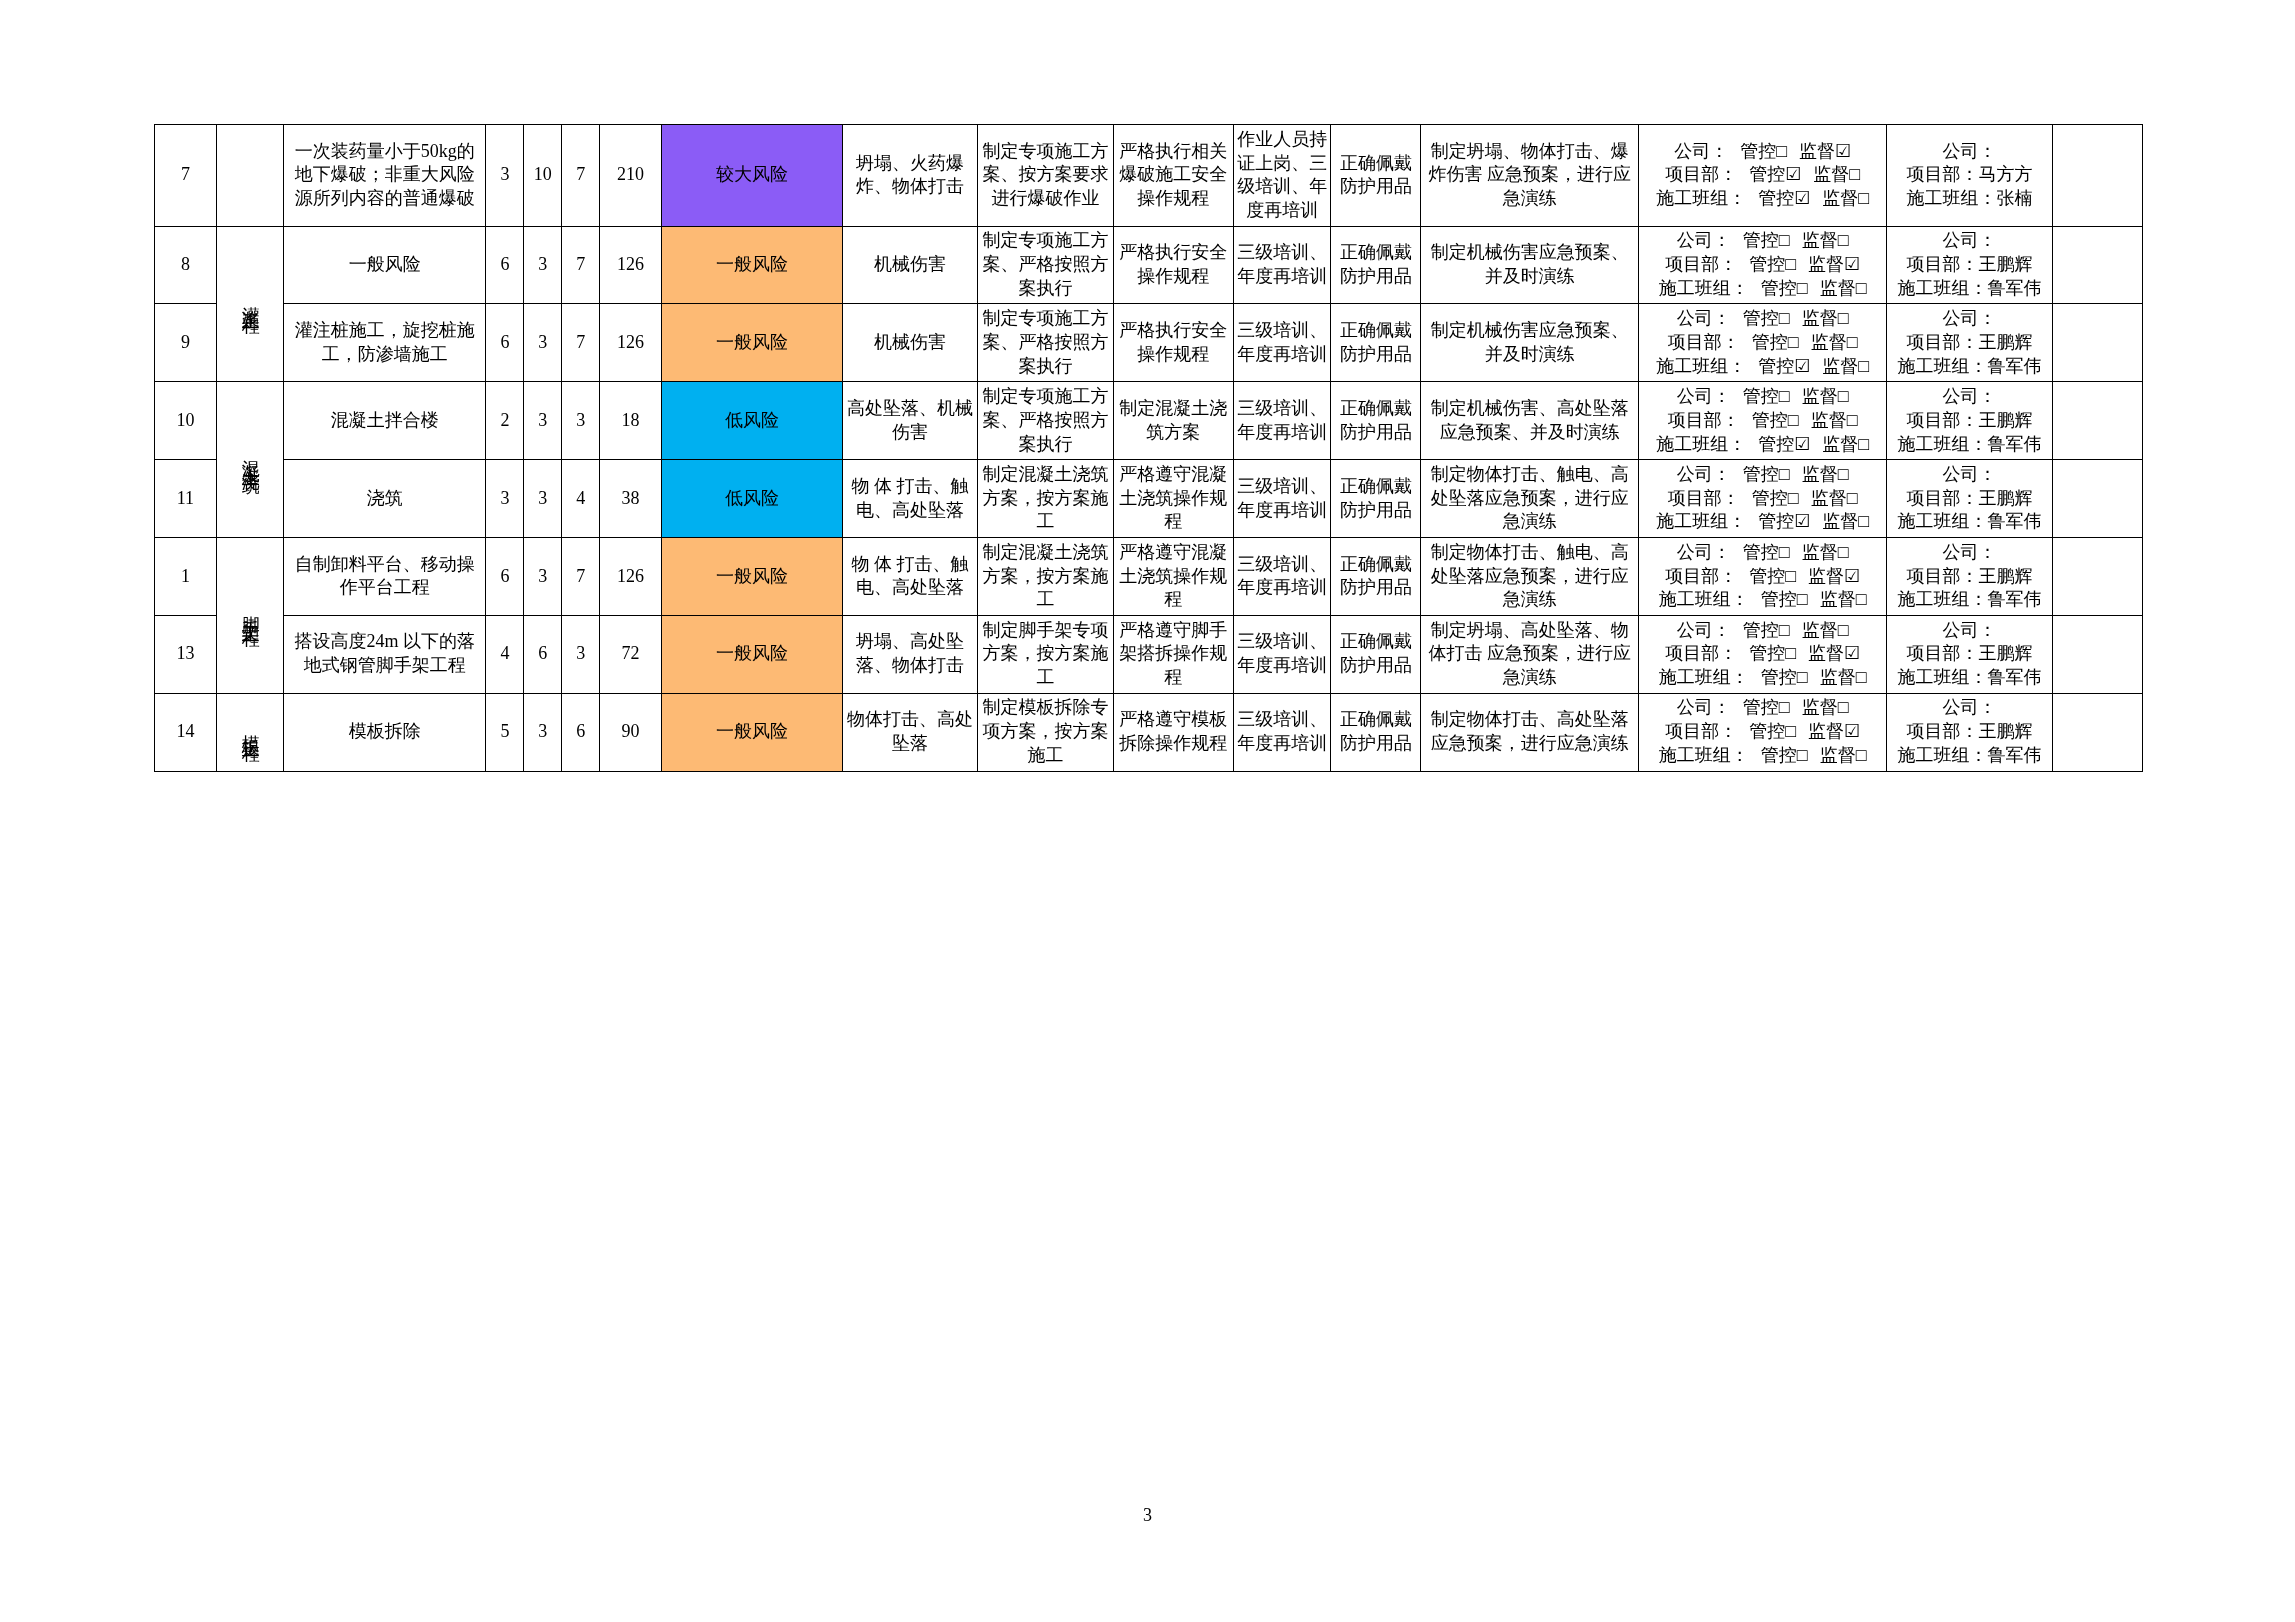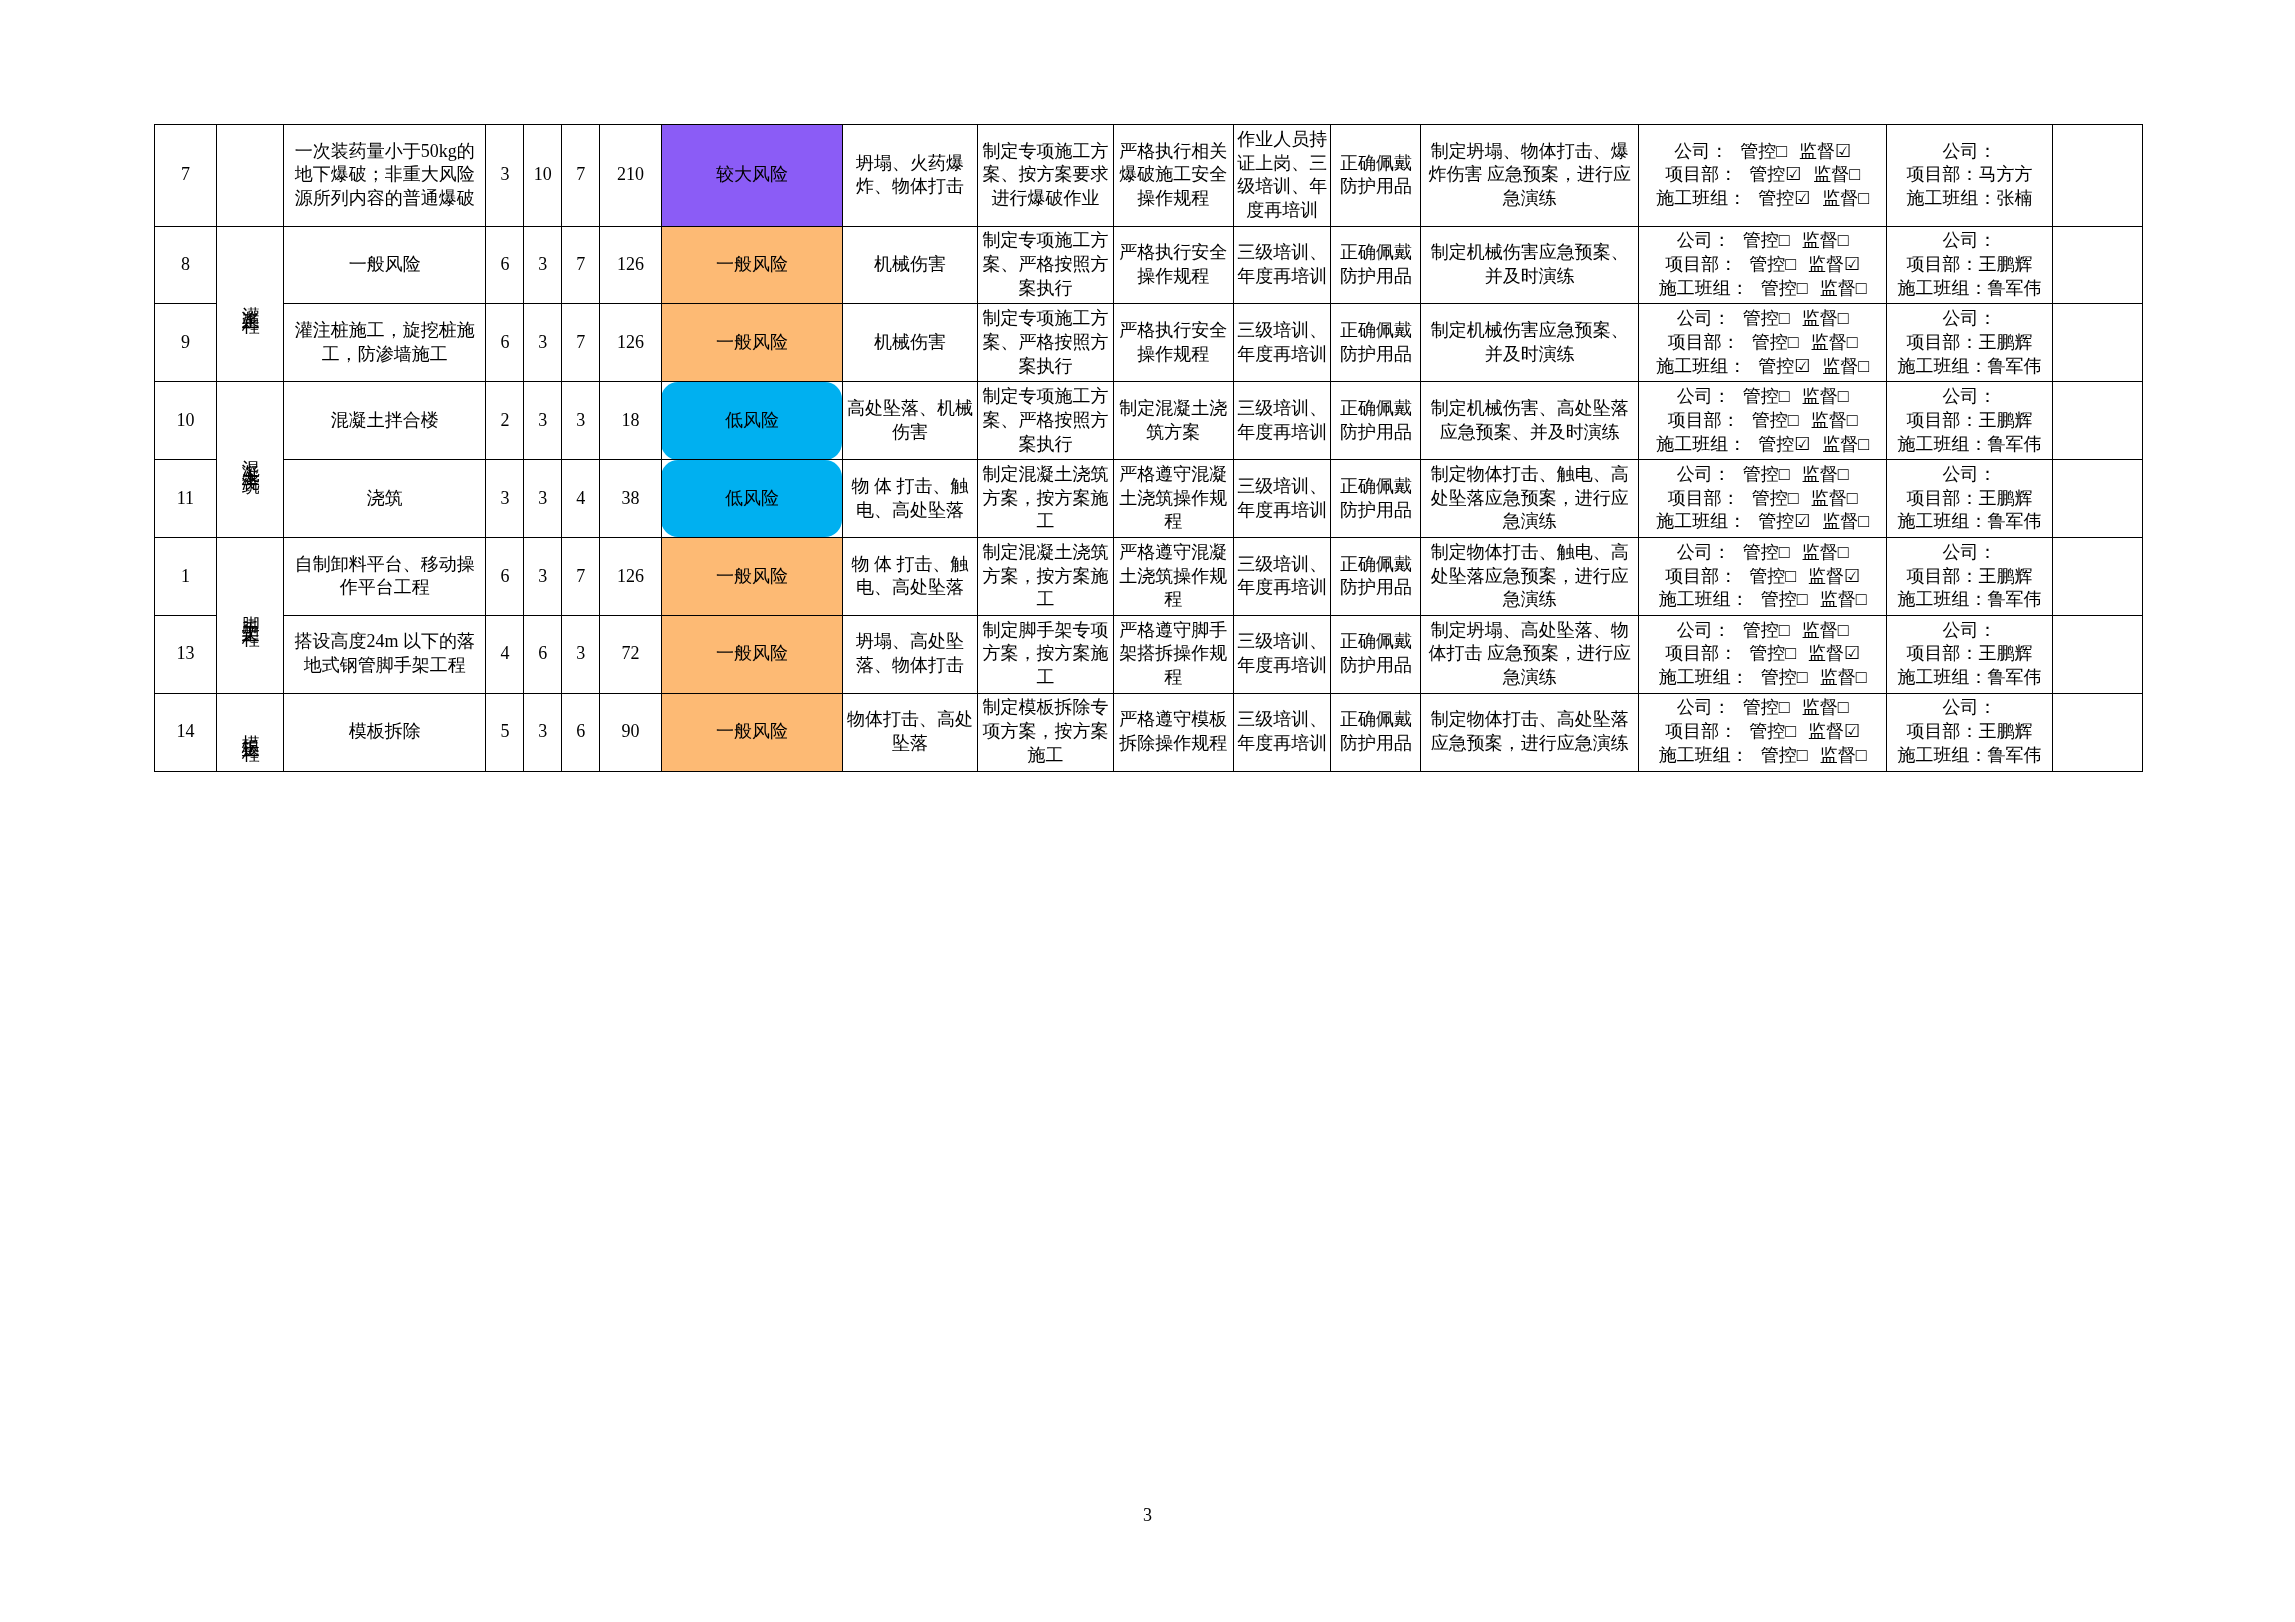--- a/index.html
+++ b/index.html
@@ -62,21 +62,21 @@
     text-orientation: upright;
     letter-spacing: 4.2px;
     display: inline-block;
     line-height: 1.1;
   }
   .lvl {
     font-size: 19.4px;
   }
   .lvl-major { background: #8b5cf6; color: #000; }
   .lvl-normal { background: #fdba74; color: #000; }
-  .lvl-low { background: #00b0f0; color: #000; border-radius: 17px; }
+  .lvl-low { background: #00b0f0; color: #000; }
 
   td.tight { font-size: 17.4px; }
   td.small { font-size: 16.7px; }
 
   .ctrl-cell {
     text-align: left;
     font-size: 14.6px;
     line-height: 1.45;
     padding-left: 7px;
   }

